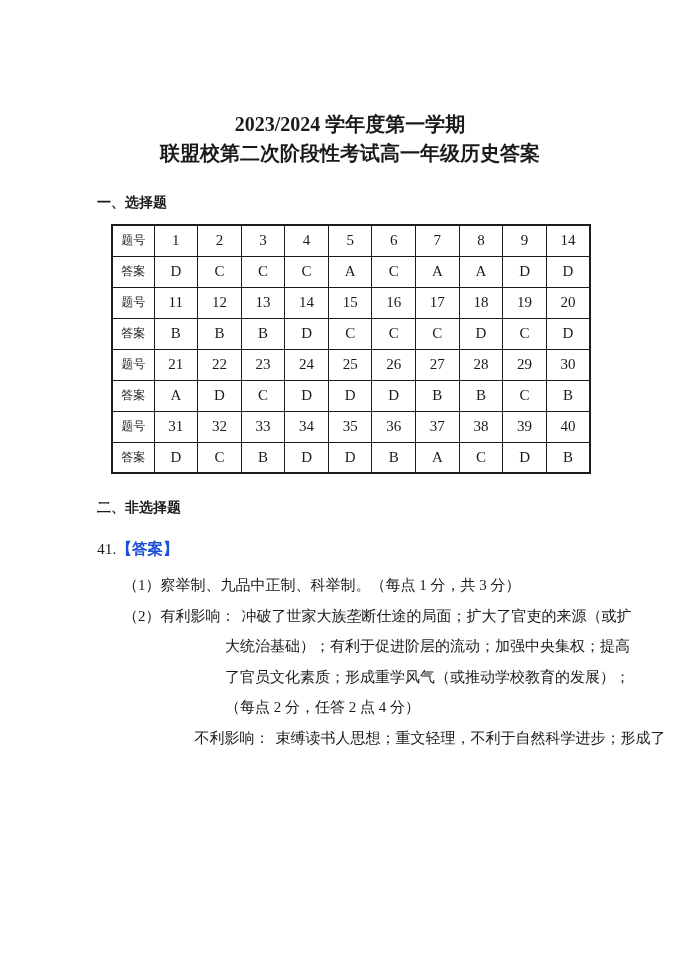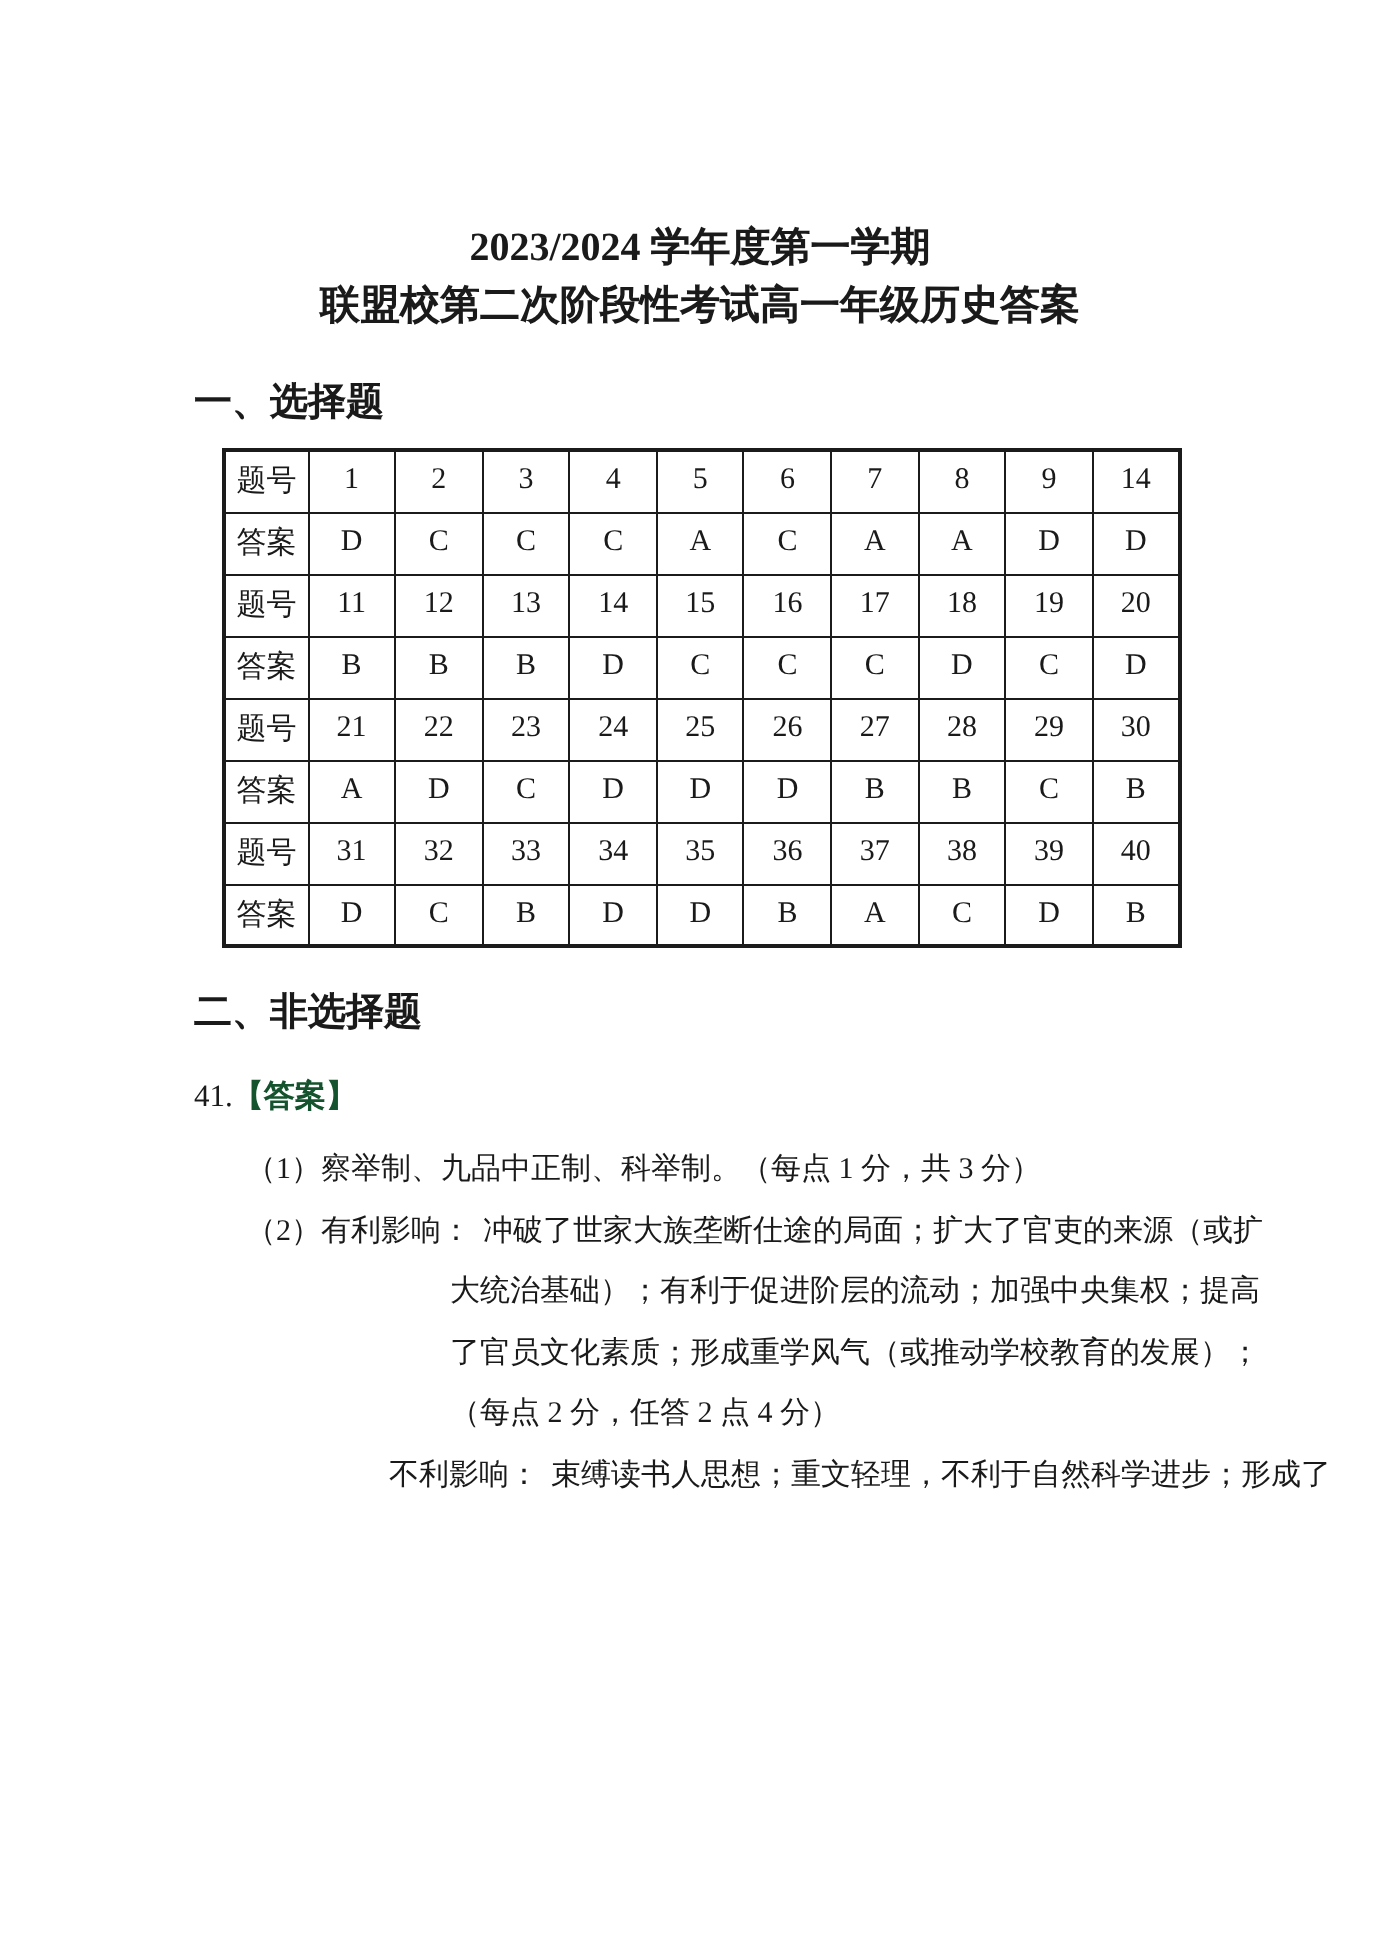--- a/index.html
+++ b/index.html
@@ -18,42 +18,42 @@
     text-align: center;
     font-weight: bold;
     font-size: 20px;
     line-height: 29px;
     font-family: "Liberation Serif", "DejaVu Serif", serif;
   }
   .sec-heading {
     margin-left: 97px;
     font-family: "Liberation Sans", "DejaVu Sans", sans-serif;
     font-weight: bold;
-    font-size: 19px;
+    font-size: 14px;
     line-height: 18px;
   }
   .sec1-heading { margin-top: 25px; }
   table.answer-table {
     border-collapse: collapse;
     margin-left: 111px;
     margin-top: 13px;
     border: 2px solid #1b1b1b;
   }
   table.answer-table td {
     border: 1px solid #1b1b1b;
     text-align: center;
     vertical-align: middle;
     height: 31px;
     width: 43.6px;
     font-size: 15px;
     font-family: "Liberation Serif", "DejaVu Serif", serif;
   }
   table.answer-table td.row-hdr {
     width: 42px;
-    font-size: 15px;
+    font-size: 12px;
   }
   .sec2-heading { margin-top: 24px; }
   .q41-line {
     margin-left: 97px;
     margin-top: 22px;
     font-size: 15.5px;
     line-height: 22px;
   }
   .answer-tag { font-weight: bold; }
   .ans-body { margin-top: 10px; }
@@ -183,21 +183,21 @@
           <td>A</td>
           <td>C</td>
           <td>D</td>
           <td>B</td>
         </tr>
       </tbody>
   </table>
 
   <div class="sec-heading sec2-heading">二、非选择题</div>
 
-  <div class="q41-line"><span>41.</span><span class="answer-tag" id="answer-tag" style="color: #14532d;">【答案】</span></div>
+  <div class="q41-line"><span>41.</span><span class="answer-tag" id="answer-tag" style="color: #1d4ed8;">【答案】</span></div>
 
   <div class="ans-body">
     <div class="ans-line indent-1">（1）察举制、九品中正制、科举制。（每点 1 分，共 3 分）</div>
 
     <div class="ans-line indent-1"><span>（2）有利影响：</span><span class="lbl-gap"></span><span>冲破了世家大族垄断仕途的局面；扩大了官吏的来源（或扩</span></div>
     <div class="ans-line indent-2">大统治基础）；有利于促进阶层的流动；加强中央集权；提高</div>
     <div class="ans-line indent-2">了官员文化素质；形成重学风气（或推动学校教育的发展）；</div>
     <div class="ans-line indent-2">（每点 2 分，任答 2 点 4 分）</div>
 
     <div class="ans-line indent-3"><span>不利影响：</span><span class="lbl-gap"></span><span>束缚读书人思想；重文轻理，不利于自然科学进步；形成了</span></div>

